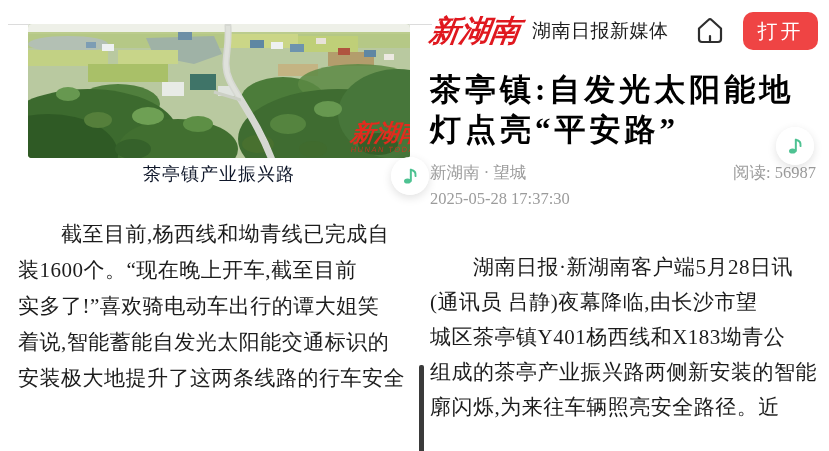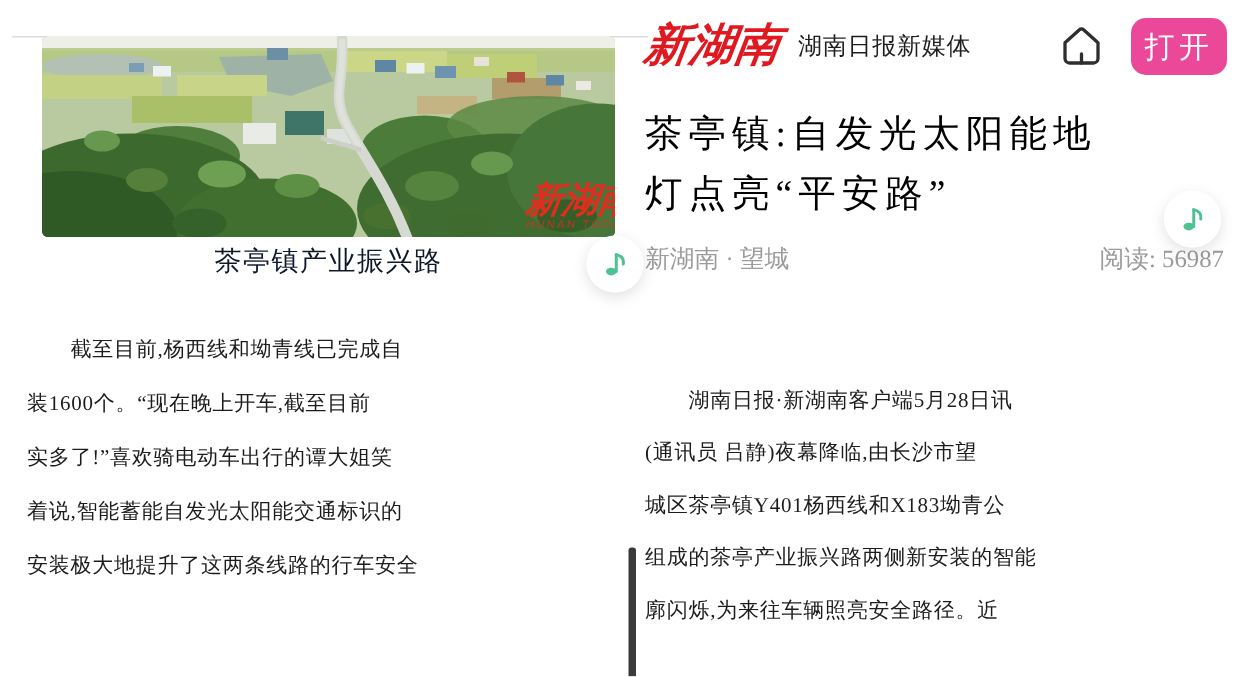--- a/index.html
+++ b/index.html
@@ -6,44 +6,44 @@
   .stage{position:relative;width:829px;height:451px;overflow:hidden;background:#ffffff;
          font-family:"Liberation Serif", serif;color:#1c1c1c;}
   .hairline{position:absolute;left:8px;top:24px;width:424px;height:1px;background:#dcdcdc;}
 
   
   .photo{position:absolute;left:28px;top:24px;width:382px;height:134px;border-radius:4px;
          overflow:hidden;background:#b9c9a0;}
   .photo svg{display:block;}
   .caption{position:absolute;left:28px;top:162px;width:382px;text-align:center;
            font-size:18px;color:#0f172a;letter-spacing:1px;white-space:nowrap;}
-  .body-col{position:absolute;overflow:hidden;font-size:14px;color:#1c1c1c;letter-spacing:0.5px;}
+  .body-col{position:absolute;overflow:hidden;font-size:21px;color:#1c1c1c;letter-spacing:0.5px;}
   .body-col .bodyline{height:36px;line-height:36px;white-space:nowrap;}
   .col-left{left:18px;top:216px;width:398px;height:235px;}
   .col-right{left:430px;top:250px;width:394px;height:201px;}
   .col-right .bodyline{height:35px;line-height:35px;}
 
   
   .divider-bar{position:absolute;left:419px;top:365px;width:5px;height:86px;background:#3a3a3a;
                border-radius:2px 2px 0 0;}
 
   
   .header{position:absolute;left:430px;top:8px;width:388px;height:46px;display:flex;align-items:center;}
   .logo{font-family:"Liberation Serif", serif;font-style:italic;font-weight:800;font-size:30px;
         color:#e0181f;transform:skewX(-8deg);white-space:nowrap;line-height:1;}
-  .brand{margin-left:12px;font-family:"Liberation Sans", sans-serif;font-size:16px;color:#1e1e1e;
+  .brand{margin-left:12px;font-family:"Liberation Sans", sans-serif;font-size:19px;color:#1e1e1e;
          white-space:nowrap;letter-spacing:0.5px;}
   .spacer{flex:1;}
   .home-btn{width:34px;height:34px;display:flex;align-items:center;justify-content:center;cursor:pointer;}
-  .open-btn{margin-left:16px;width:64px;height:38px;border:none;border-radius:10px;background:#ec4899;
+  .open-btn{margin-left:16px;width:75px;height:38px;border:none;border-radius:10px;background:#ef4444;
             color:#ffffff;font-size:20px;letter-spacing:3px;font-family:"Liberation Sans", sans-serif;
             display:flex;align-items:center;justify-content:center;cursor:pointer;}
 
-  .title{position:absolute;left:430px;top:70px;width:396px;font-weight:400;color:#000000;
-         font-size:25px;letter-spacing:4px;}
+  .title{position:absolute;left:430px;top:70px;width:396px;font-weight:700;color:#000000;
+         font-size:31px;letter-spacing:4px;}
   .title .tline{height:40px;line-height:40px;white-space:nowrap;}
 
   .meta{position:absolute;left:430px;top:162px;width:386px;color:#9b9b9b;font-size:16.5px;}
   .meta-row{display:flex;justify-content:space-between;white-space:nowrap;}
   .meta-date{margin-top:5px;white-space:nowrap;}
 
   
   .fab{position:absolute;width:38px;height:38px;border-radius:50%;background:rgba(255,255,255,0.95);
        box-shadow:0 3px 10px rgba(0,0,0,0.12);display:flex;align-items:center;justify-content:center;
        cursor:pointer;}
@@ -154,20 +154,21 @@
 
   <div class="tline">茶亭镇:自发光太阳能地</div>
       <div class="tline">灯点亮“平安路”</div>
     </div>
 
   <div class="meta">
     <div class="meta-row">
       <span>新湖南 · 望城</span>
       <span>阅读: 56987</span>
     </div>
+    <div class="meta-date">2025-05-28 17:37:30</div>
   </div>
 
   <div class="body-col col-right">
 
   <div class="bodyline">　　湖南日报·新湖南客户端5月28日讯</div>
       <div class="bodyline">(通讯员 吕静)夜幕降临,由长沙市望</div>
       <div class="bodyline">城区茶亭镇Y401杨西线和X183坳青公</div>
       <div class="bodyline">组成的茶亭产业振兴路两侧新安装的智能</div>
       <div class="bodyline">廓闪烁,为来往车辆照亮安全路径。近</div>
     </div>

